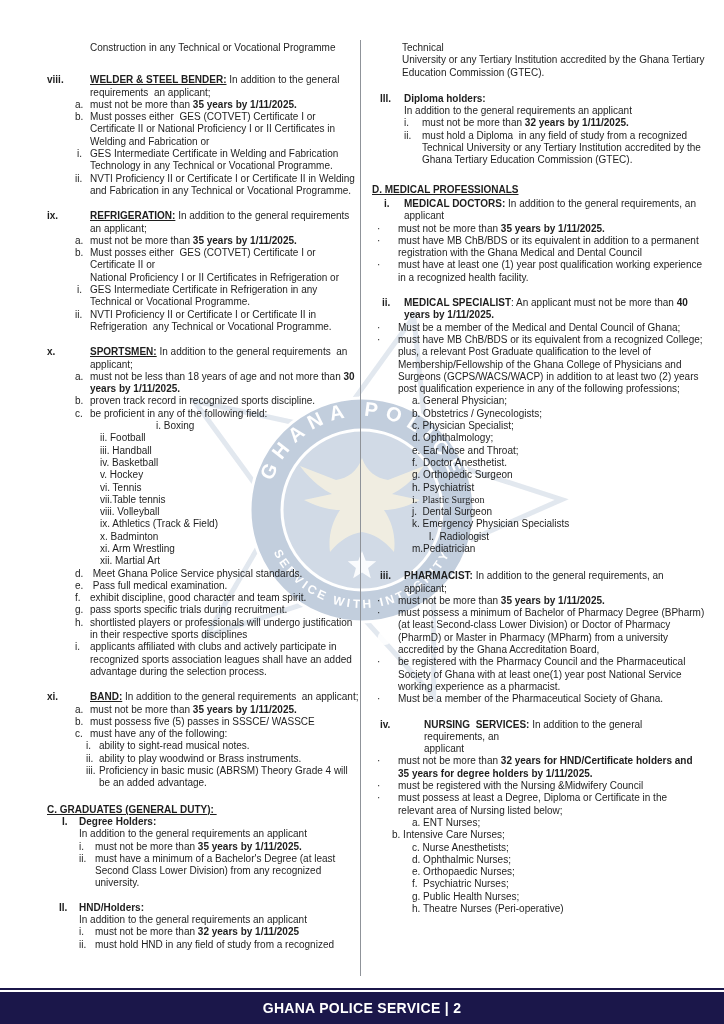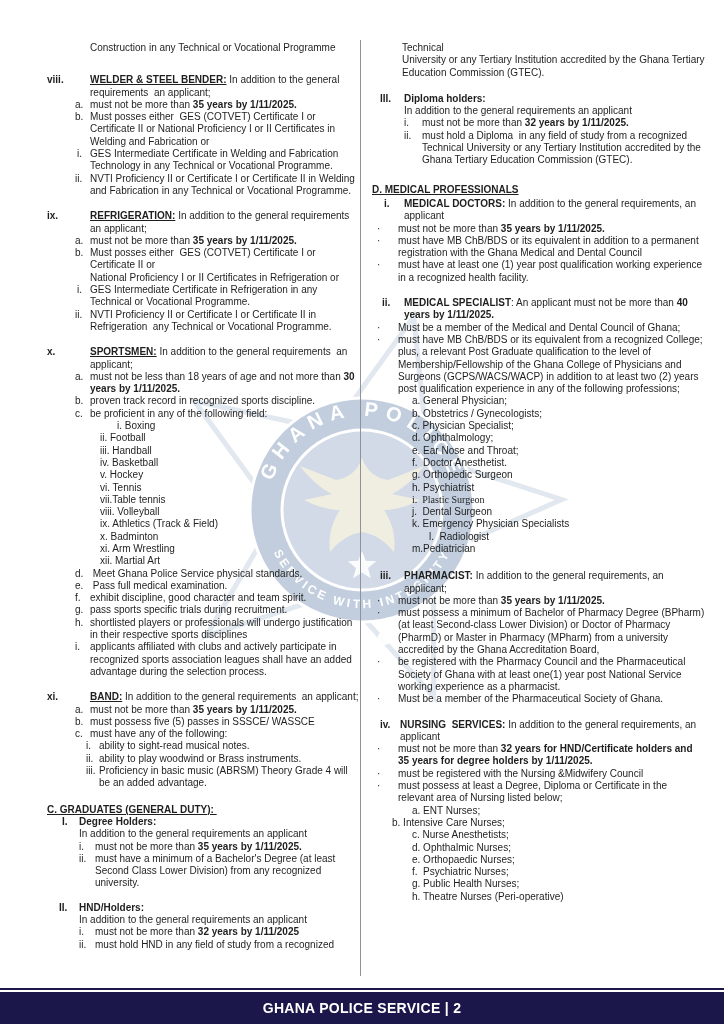--- a/index.html
+++ b/index.html
@@ -111,21 +111,21 @@
         <span class="tx"><span>must not be less than 18 years of age and not more than </span><span class="b">30 years by 1/11/2025.</span></span>
       </div>
       <div class="para" style="margin-left: 28px;">
         <span class="mk" style="width: 15px;">b.</span>
         <span class="tx"><span>proven track record in recognized sports discipline.</span></span>
       </div>
       <div class="para" style="margin-left: 28px;">
         <span class="mk" style="width: 15px;">c.</span>
         <span class="tx"><span>be proficient in any of the following field:</span></span>
       </div>
-      <div class="para" style="margin-left: 34px; padding-left: 36px;">
+      <div class="para" style="margin-left: 73px; padding-left: 36px;">
         <span class="tx"><span>i. Boxing</span></span>
       </div>
       <div class="para" style="margin-left: 53px;">
         <span class="tx"><span>ii. Football</span></span>
       </div>
       <div class="para" style="margin-left: 53px;">
         <span class="tx"><span>iii. Handball</span></span>
       </div>
       <div class="para" style="margin-left: 53px;">
         <span class="tx"><span>iv. Basketball</span></span>
@@ -346,21 +346,21 @@
       <div class="para" style="margin-left: 5px;">
         <span class="mk" style="width: 21px;">·</span>
         <span class="tx"><span>be registered with the Pharmacy Council and the Pharmaceutical
 Society of Ghana with at least one(1) year post National Service working experience as a pharmacist.</span></span>
       </div>
       <div class="para" style="margin-left: 5px;">
         <span class="mk" style="width: 21px;">·</span>
         <span class="tx"><span>Must be a member of the Pharmaceutical Society of Ghana.</span></span>
       </div>
       <div class="para" style="margin-top: 13px; margin-left: 8px;">
-        <span class="mk b" style="width: 20px;">iv.</span>
+        <span class="mk b" style="width: 44px;">iv.</span>
         <span class="tx"><span class="b">NURSING  SERVICES:</span><span> In addition to the general requirements, an
 applicant</span></span>
       </div>
       <div class="para" style="margin-left: 5px;">
         <span class="mk" style="width: 21px;">·</span>
         <span class="tx"><span>must not be more than </span><span class="b">32 years for HND/Certificate holders and 35 years for degree holders by 1/11/2025.</span></span>
       </div>
       <div class="para" style="margin-left: 5px;">
         <span class="mk" style="width: 21px;">·</span>
         <span class="tx"><span>must be registered with the Nursing &amp;Midwifery Council</span></span>

